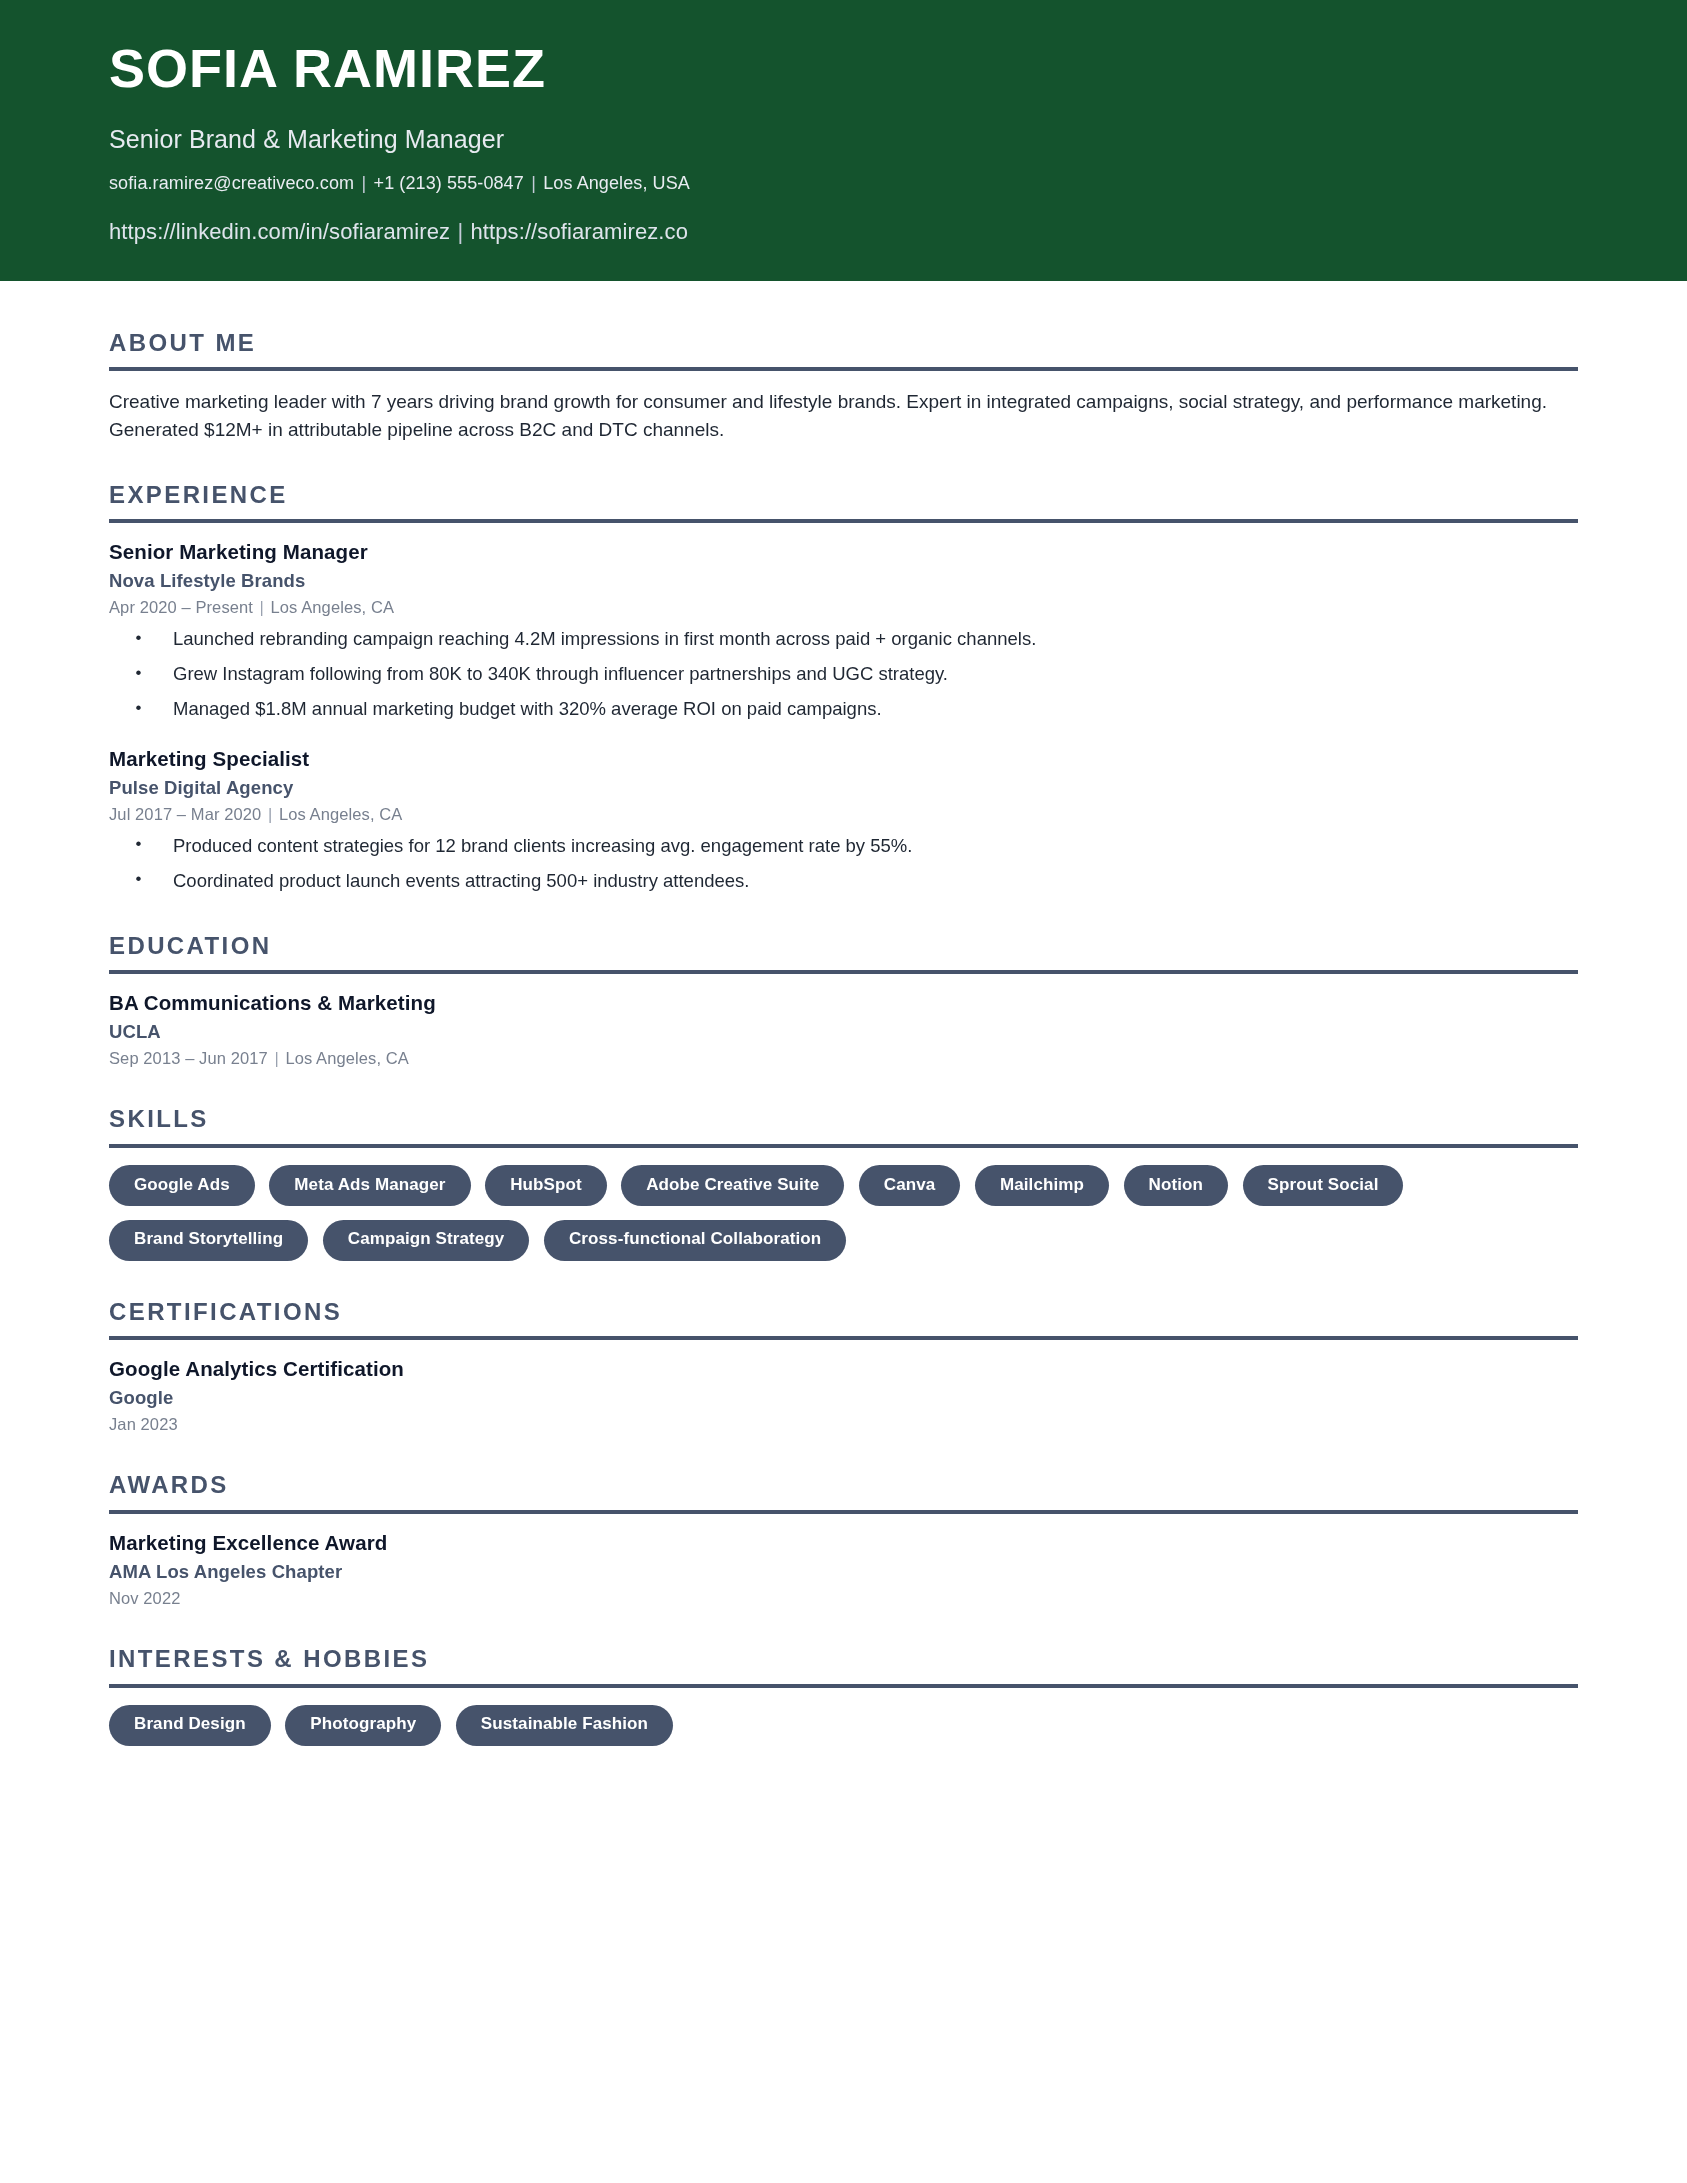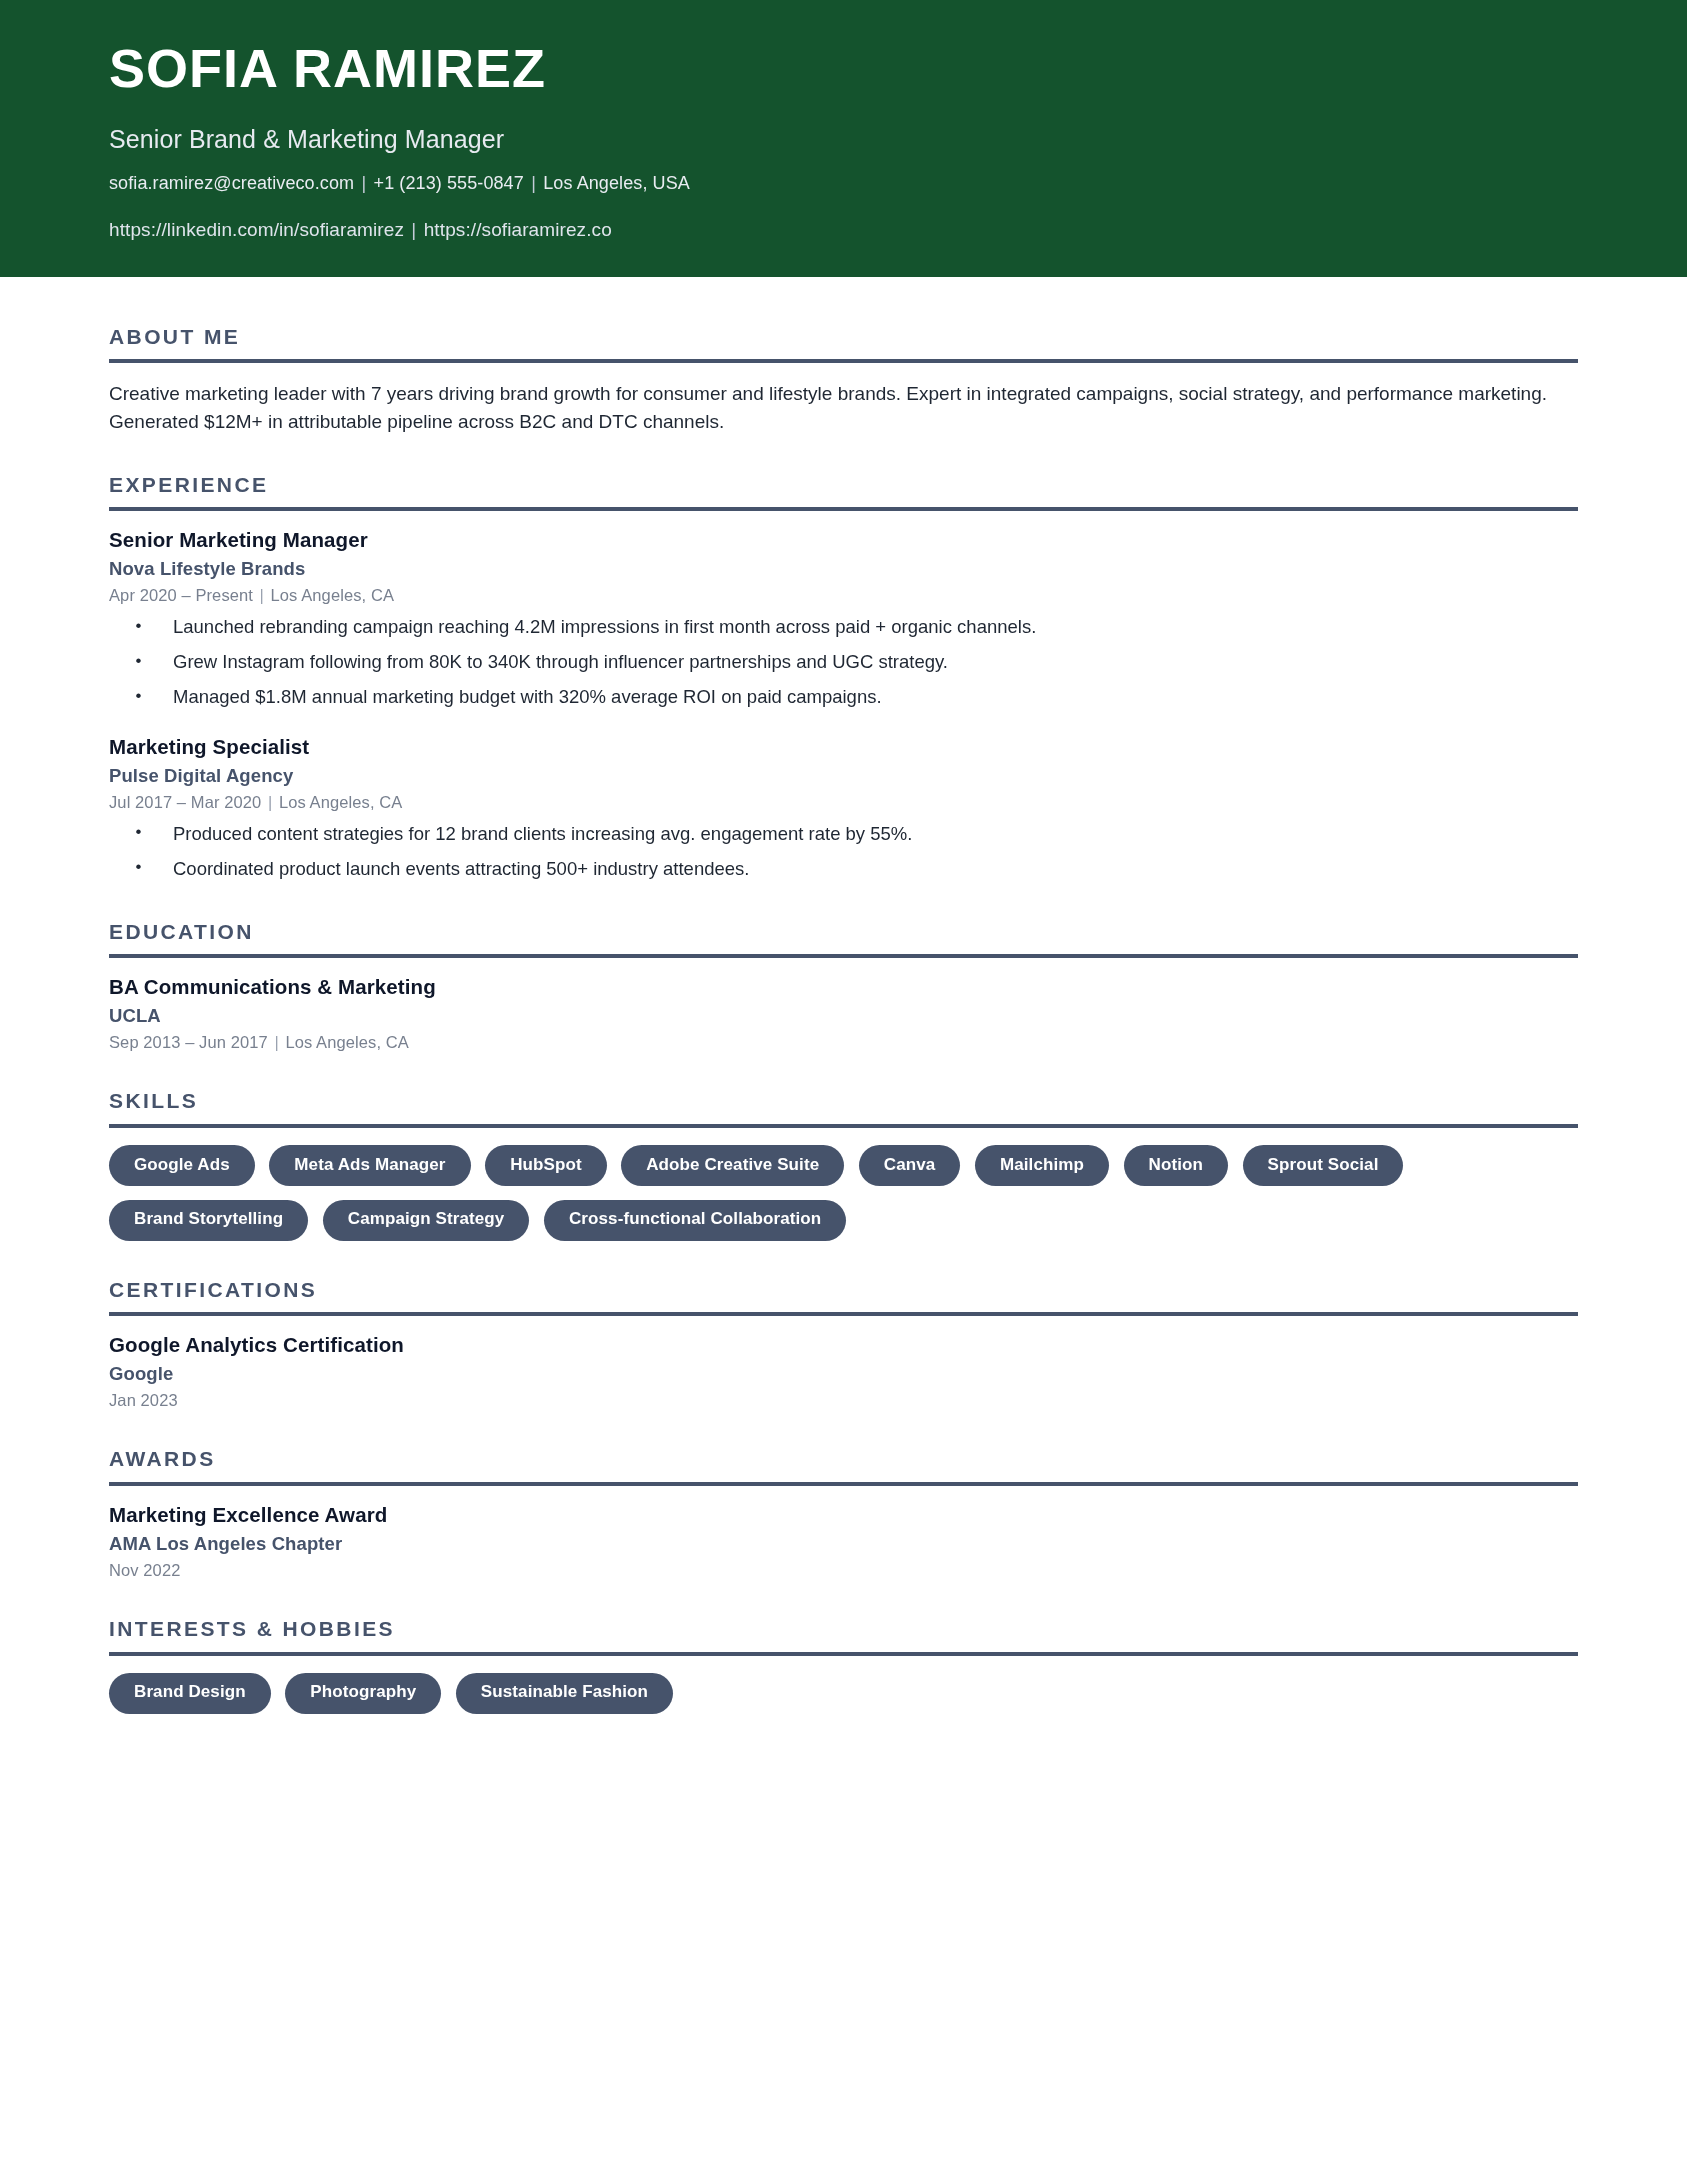--- a/index.html
+++ b/index.html
@@ -55,21 +55,21 @@
     margin-bottom: 25px;
     white-space: nowrap;
   }
 
   .contact-line .sep {
     padding: 0 7.3px;
     color: #c4cbd8;
   }
 
   .links-line {
-    font-size: 19px;
+    font-size: 22px;
     color: #dfe4ec;
     letter-spacing: 0.1px;
     white-space: nowrap;
   }
 
   .links-line .sep {
     padding: 0 7.3px;
     color: #c4cbd8;
   }
 
@@ -78,21 +78,21 @@
     padding: 0 109px;
   }
 
   .section {
     margin-top: 37px;
   }
 
   .section.first { margin-top: 48px; }
 
   .section-title {
-    font-size: 21px;
+    font-size: 24px;
     font-weight: bold;
     color: #46536b;
     letter-spacing: 2.4px;
     margin-bottom: 10.6px;
   }
 
   .section-rule {
     height: 4px;
     background: #46536b;
     width: 100%;

